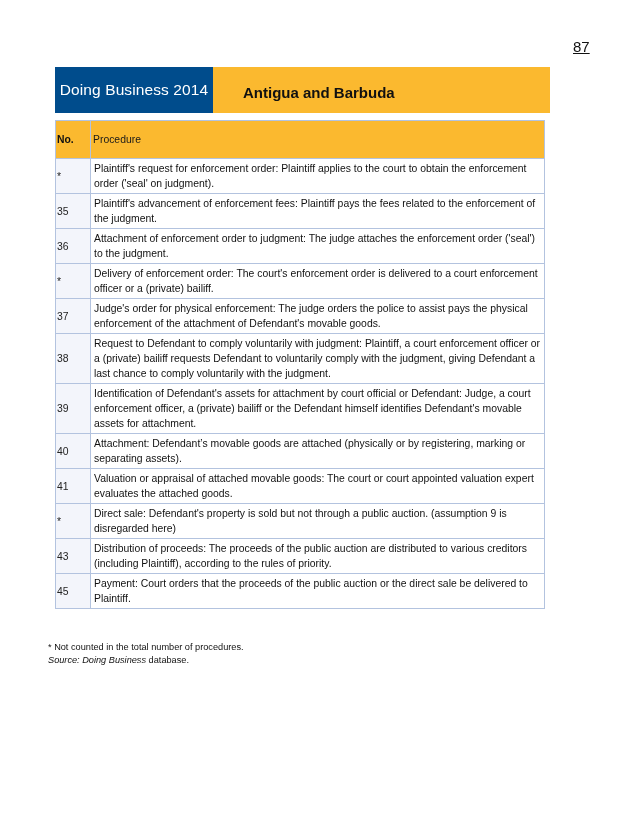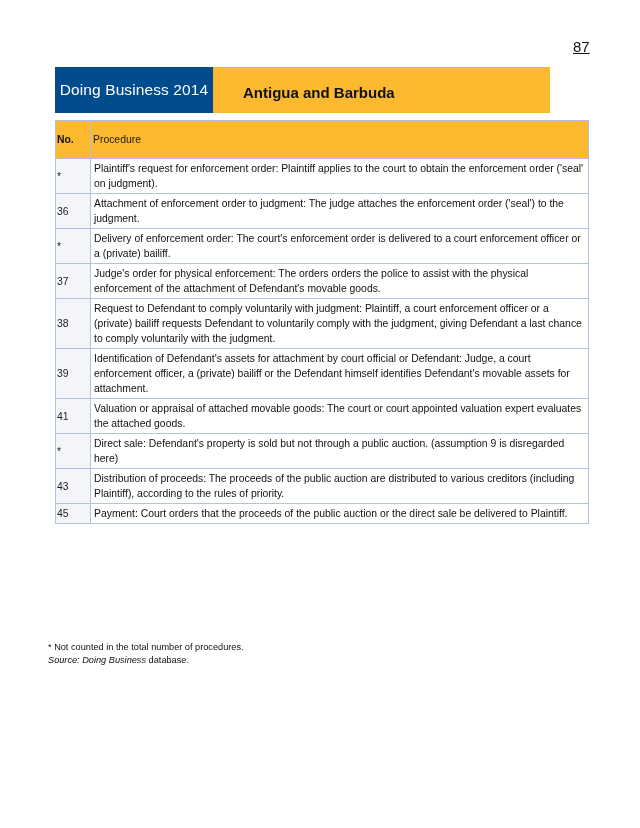--- a/index.html
+++ b/index.html
@@ -56,21 +56,21 @@
       top: 38px;
       font-family: "Liberation Sans", sans-serif;
       font-size: 15px;
       color: #111111;
       text-decoration: underline;
     }
     table.proc-table {
       position: absolute;
       left: 55px;
       top: 120px;
-      width: 534px;
+      width: 490px;
       border-collapse: collapse;
       font-family: "Liberation Sans", sans-serif;
       font-size: 10.4px;
       line-height: 15px;
     }
     table.proc-table th,
     table.proc-table td {
       border: 1px solid #b3c3df;
       vertical-align: middle;
       text-align: left;
@@ -129,38 +129,46 @@
       <th class="col-no">No.</th>
       <th class="col-desc">Procedure</th>
     </tr>
   </thead>
   <tbody id="proc-body">
       <tr>
         <td class="col-no">*</td>
         <td class="col-desc">Plaintiff's request for enforcement order: Plaintiff applies to the court to obtain the enforcement order ('seal' on judgment).</td>
       </tr>
       <tr>
+        <td class="col-no">35</td>
+        <td class="col-desc">Plaintiff's advancement of enforcement fees: Plaintiff pays the fees related to the enforcement of the judgment.</td>
+      </tr>
+      <tr>
         <td class="col-no">36</td>
         <td class="col-desc">Attachment of enforcement order to judgment: The judge attaches the enforcement order ('seal') to the judgment.</td>
       </tr>
       <tr>
         <td class="col-no">*</td>
         <td class="col-desc">Delivery of enforcement order: The court's enforcement order is delivered to a court enforcement officer or a (private) bailiff.</td>
       </tr>
       <tr>
         <td class="col-no">37</td>
-        <td class="col-desc">Judge's order for physical enforcement: The orders orders the police to assist with the physical enforcement of the attachment of Defendant's movable goods.</td>
+        <td class="col-desc">Judge's order for physical enforcement: The judge orders the police to assist pays the physical enforcement of the attachment of Defendant's movable goods.</td>
       </tr>
       <tr>
         <td class="col-no">38</td>
         <td class="col-desc">Request to Defendant to comply voluntarily with judgment: Plaintiff, a court enforcement officer or a (private) bailiff requests Defendant to voluntarily comply with the judgment, giving Defendant a last chance to comply voluntarily with the judgment.</td>
       </tr>
       <tr>
         <td class="col-no">39</td>
         <td class="col-desc">Identification of Defendant's assets for attachment by court official or Defendant: Judge, a court enforcement officer, a (private) bailiff or the Defendant himself identifies Defendant's movable assets for attachment.</td>
+      </tr>
+      <tr>
+        <td class="col-no">40</td>
+        <td class="col-desc">Attachment: Defendant’s movable goods are attached (physically or by registering, marking or separating assets).</td>
       </tr>
       <tr>
         <td class="col-no">41</td>
         <td class="col-desc">Valuation or appraisal of attached movable goods: The court or court appointed valuation expert evaluates the attached goods.</td>
       </tr>
       <tr>
         <td class="col-no">*</td>
         <td class="col-desc">Direct sale: Defendant's property is sold but not through a public auction. (assumption 9 is disregarded here)</td>
       </tr>
       <tr>

